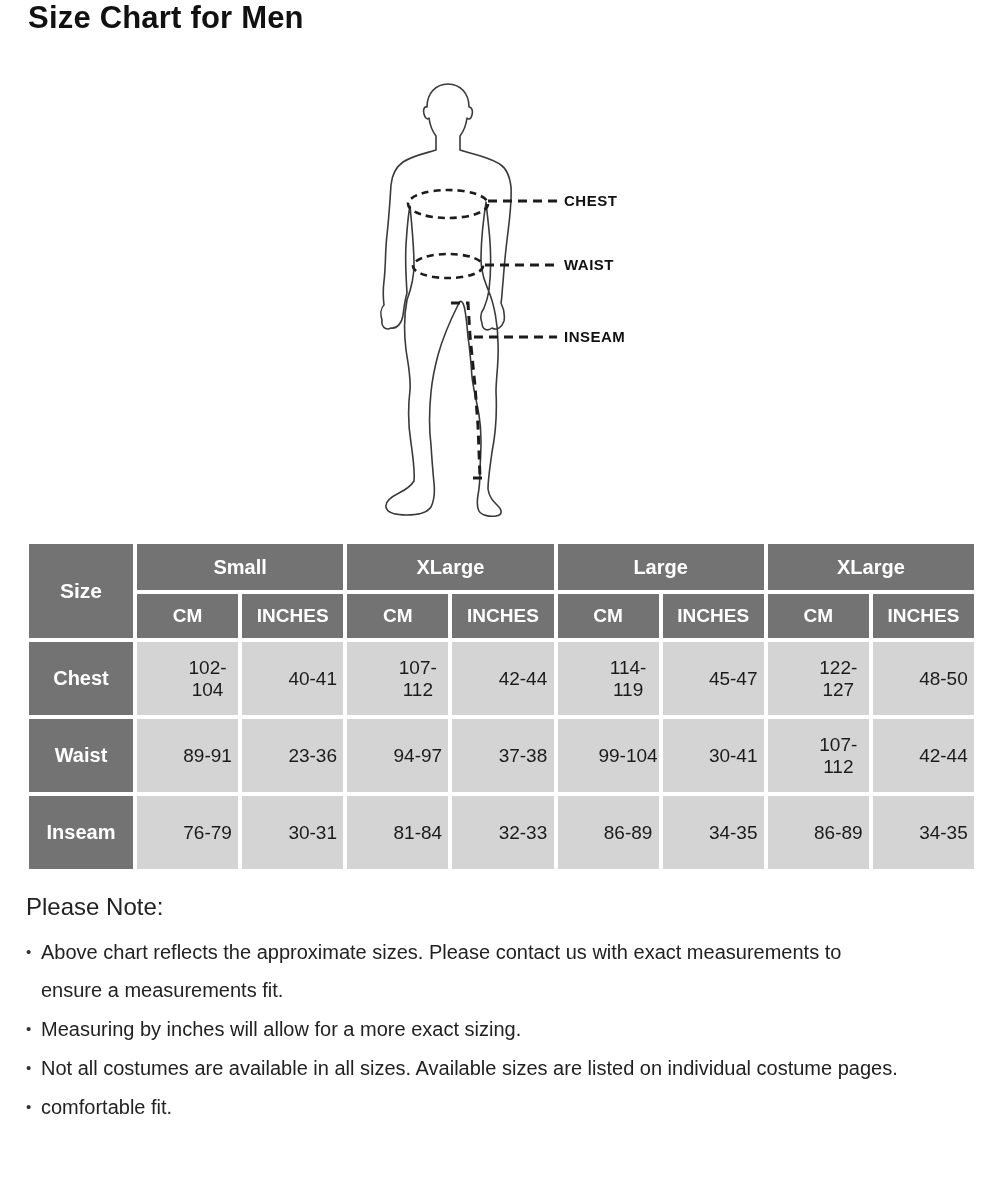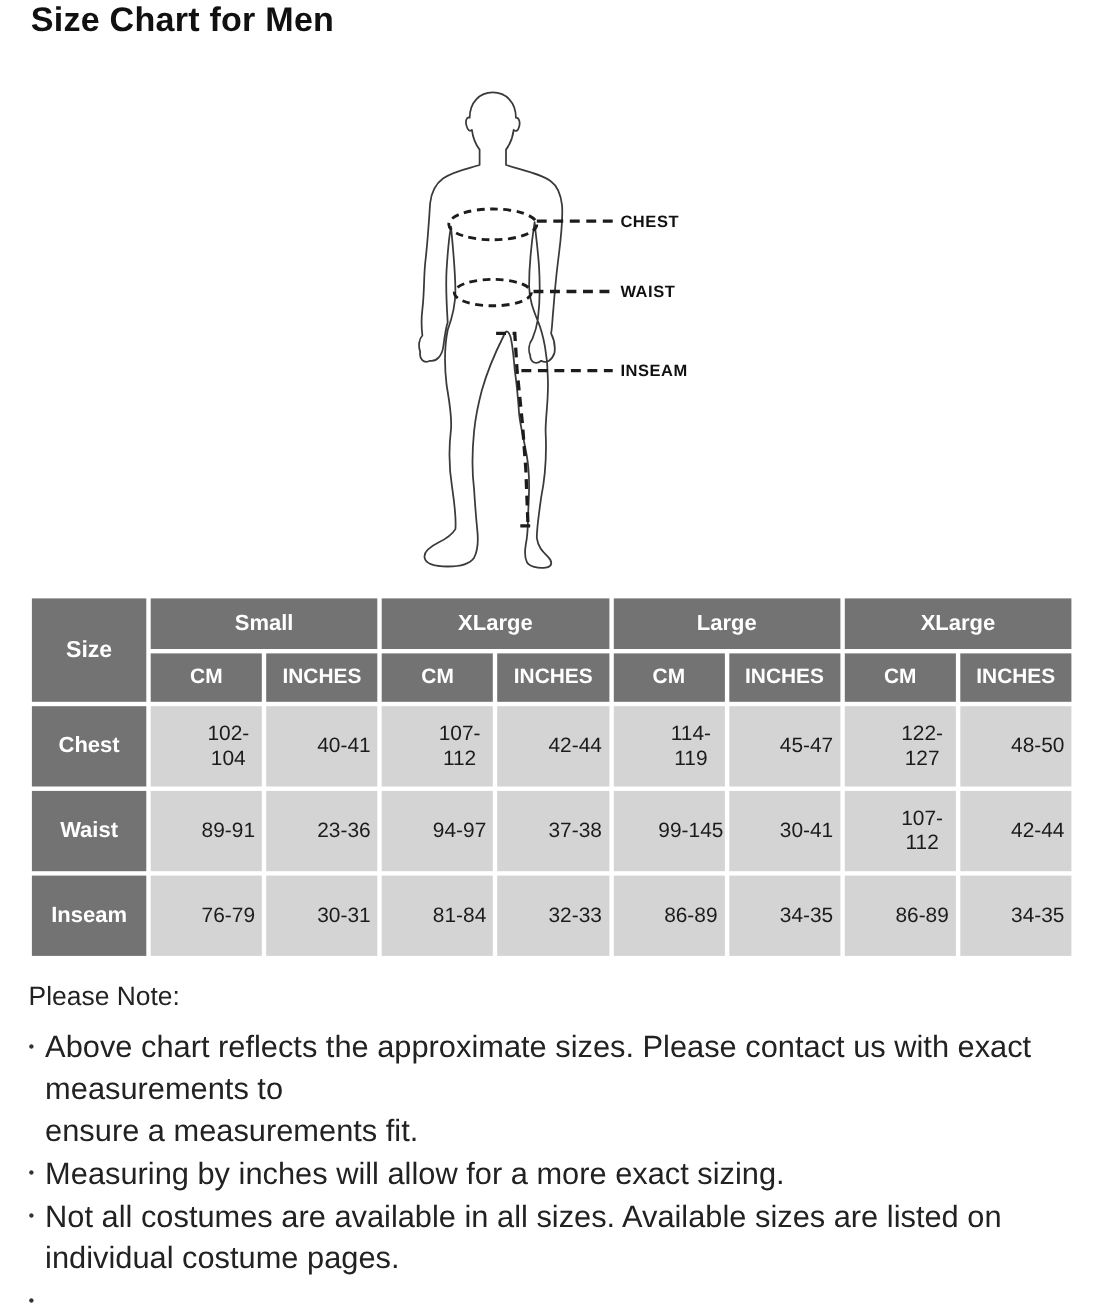--- a/index.html
+++ b/index.html
@@ -21,21 +21,21 @@
   .corner-cell { font-size:21px; }
   .rowlabel-cell { font-size:20px; height:73px; }
   td.data-cell { background:#d4d4d4; color:#1b1b1b; font-size:19px; height:73px;padding-left:40px; }
 
   
   .notes { margin:20px 0 0 26px; width:960px; }
   .notes-heading { font-size:24px; color:#222; margin-bottom:12px; }
   .note-item { display:flex; margin-bottom:1px; }
   .bullet { width:15px; font-size:15px; line-height:38px; color:#333; flex:0 0 15px; }
   .note-lines { flex:1; }
-  .note-line { font-size:28px; line-height:38px; color:#222; }
+  .note-line { font-size:20px; line-height:38px; color:#222; }
 
   
   .body-outline { fill:#ffffff; stroke:#3a3a3a; stroke-width:1.6; stroke-linejoin:round; }
   .dash-ellipse { fill:none; stroke:#1c1c1c; stroke-width:2.6; stroke-dasharray:7 5; }
   .dash-line    { fill:none; stroke:#1c1c1c; stroke-width:3;   stroke-dasharray:9 6; }
   .diagram-label { font-family:"Liberation Sans","DejaVu Sans",sans-serif; font-size:15px;
                    font-weight:bold; fill:#111; letter-spacing:0.5px; }
 </style>
 </head>
 <body>
@@ -127,21 +127,21 @@
     <td class="data-cell">45-47</td>
     <td class="data-cell">122-127</td>
     <td class="data-cell">48-50</td>
   </tr>
   <tr>
     <th class="hdr rowlabel-cell">Waist</th>
     <td class="data-cell">89-91</td>
     <td class="data-cell">23-36</td>
     <td class="data-cell">94-97</td>
     <td class="data-cell">37-38</td>
-    <td class="data-cell">99-145</td>
+    <td class="data-cell">99-104</td>
     <td class="data-cell">30-41</td>
     <td class="data-cell">107-112</td>
     <td class="data-cell">42-44</td>
   </tr>
   <tr>
     <th class="hdr rowlabel-cell">Inseam</th>
     <td class="data-cell">76-79</td>
     <td class="data-cell">30-31</td>
     <td class="data-cell">81-84</td>
     <td class="data-cell">32-33</td>
@@ -174,15 +174,16 @@
   <div class="note-item">
     <span class="bullet">•</span>
     <div class="note-lines">
       <div class="note-line">Not all costumes are available in all sizes. Available sizes are listed on individual costume pages.</div>
     </div>
   </div>
 
   <div class="note-item">
     <span class="bullet">•</span>
     <div class="note-lines">
+      <div class="note-line">comfortable fit.</div>
     </div>
   </div>
 </div>
 
 </body></html>

